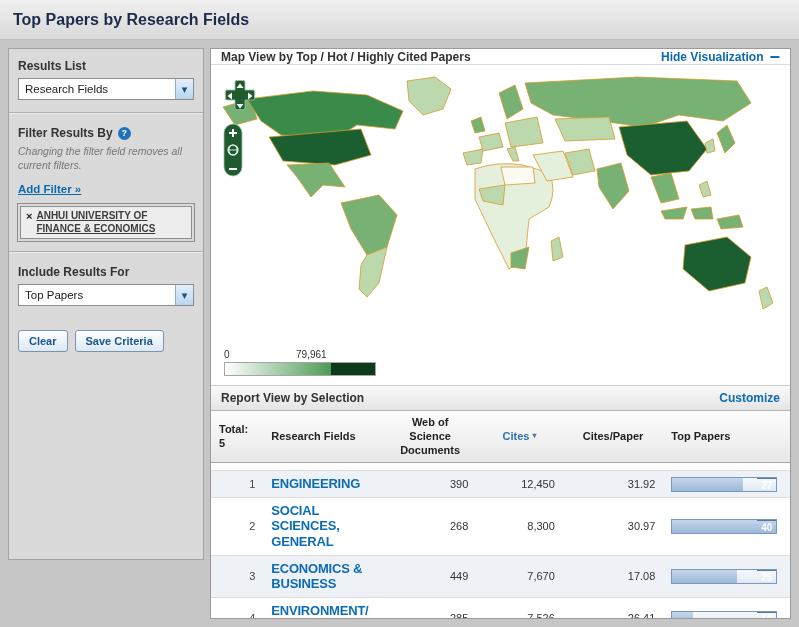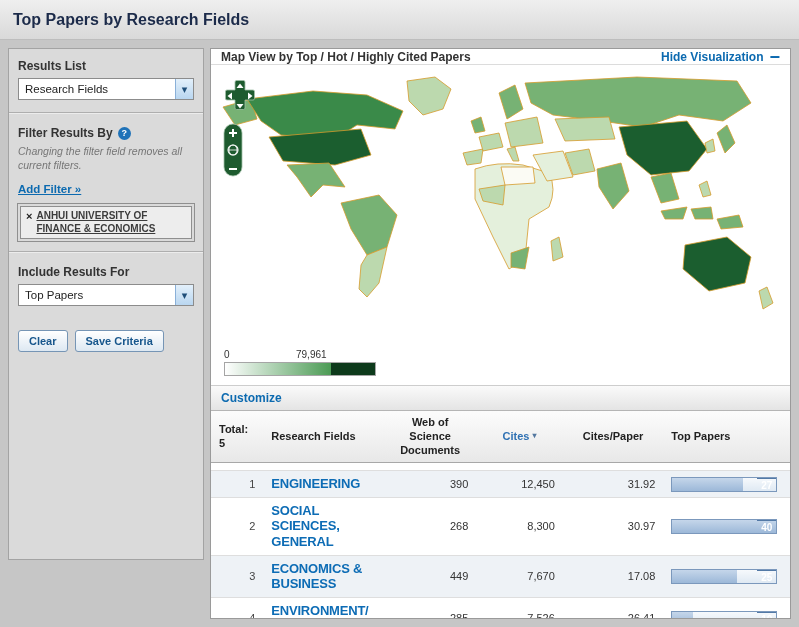--- a/index.html
+++ b/index.html
@@ -211,20 +211,21 @@
           <span class="lg-min">0</span>
           <span class="lg-max">79,961</span>
           <div class="lg-bar">
             <div class="lg-grad"></div>
             <div class="lg-solid"></div>
           </div>
         </div>
       </div>
 
       <div class="report-head">
+        <span class="head-title">Report View by Selection</span>
         <a class="blue-link">Customize</a>
       </div>
 
       <table>
         <colgroup>
           <col style="width:52px">
             <col style="width:120px">
             <col style="width:92px">
           <col style="width:86px">
             <col style="width:100px">

